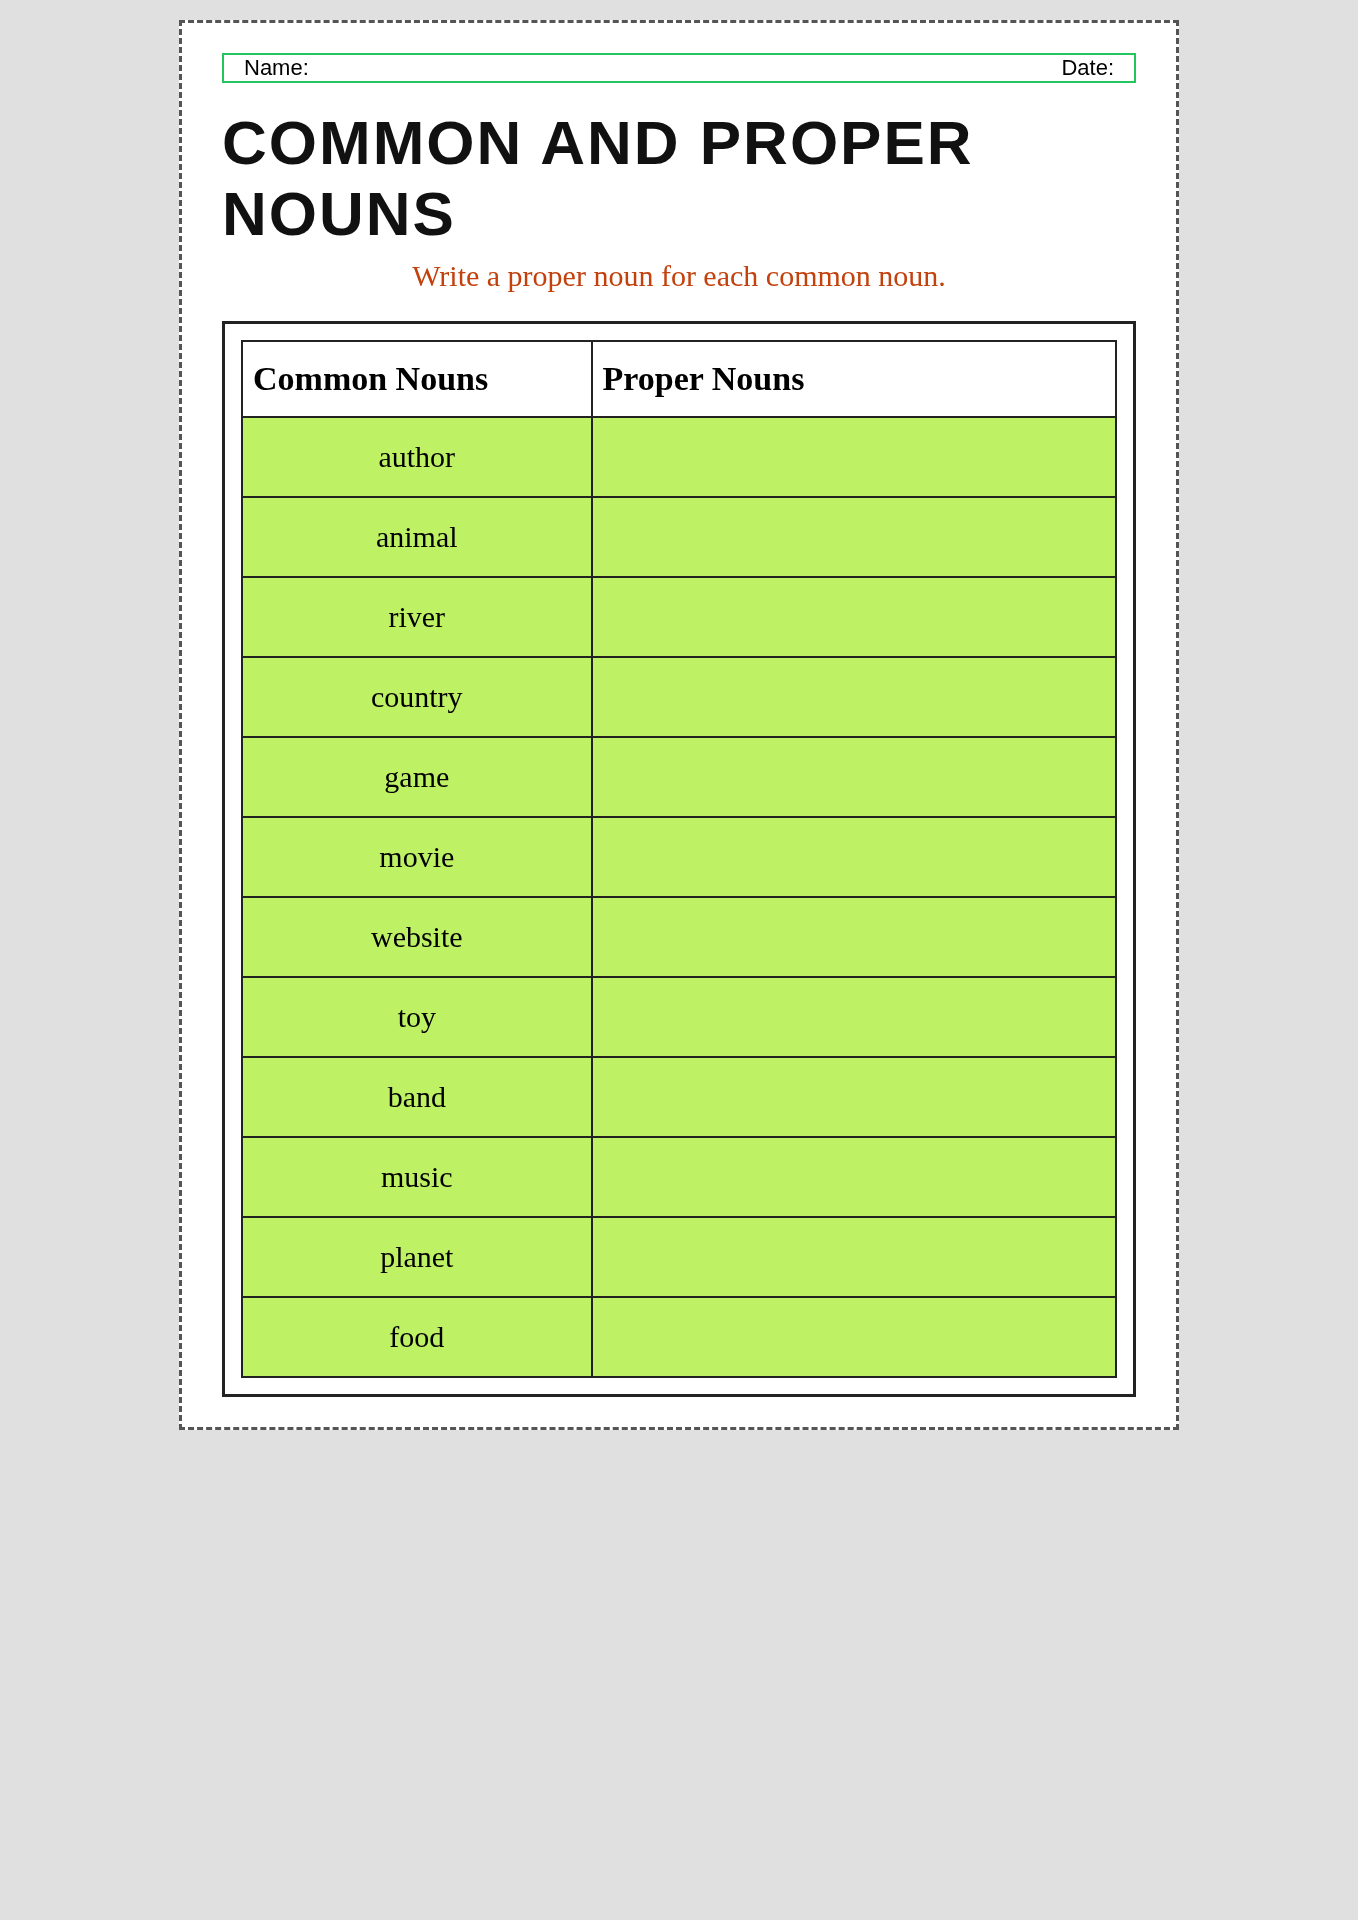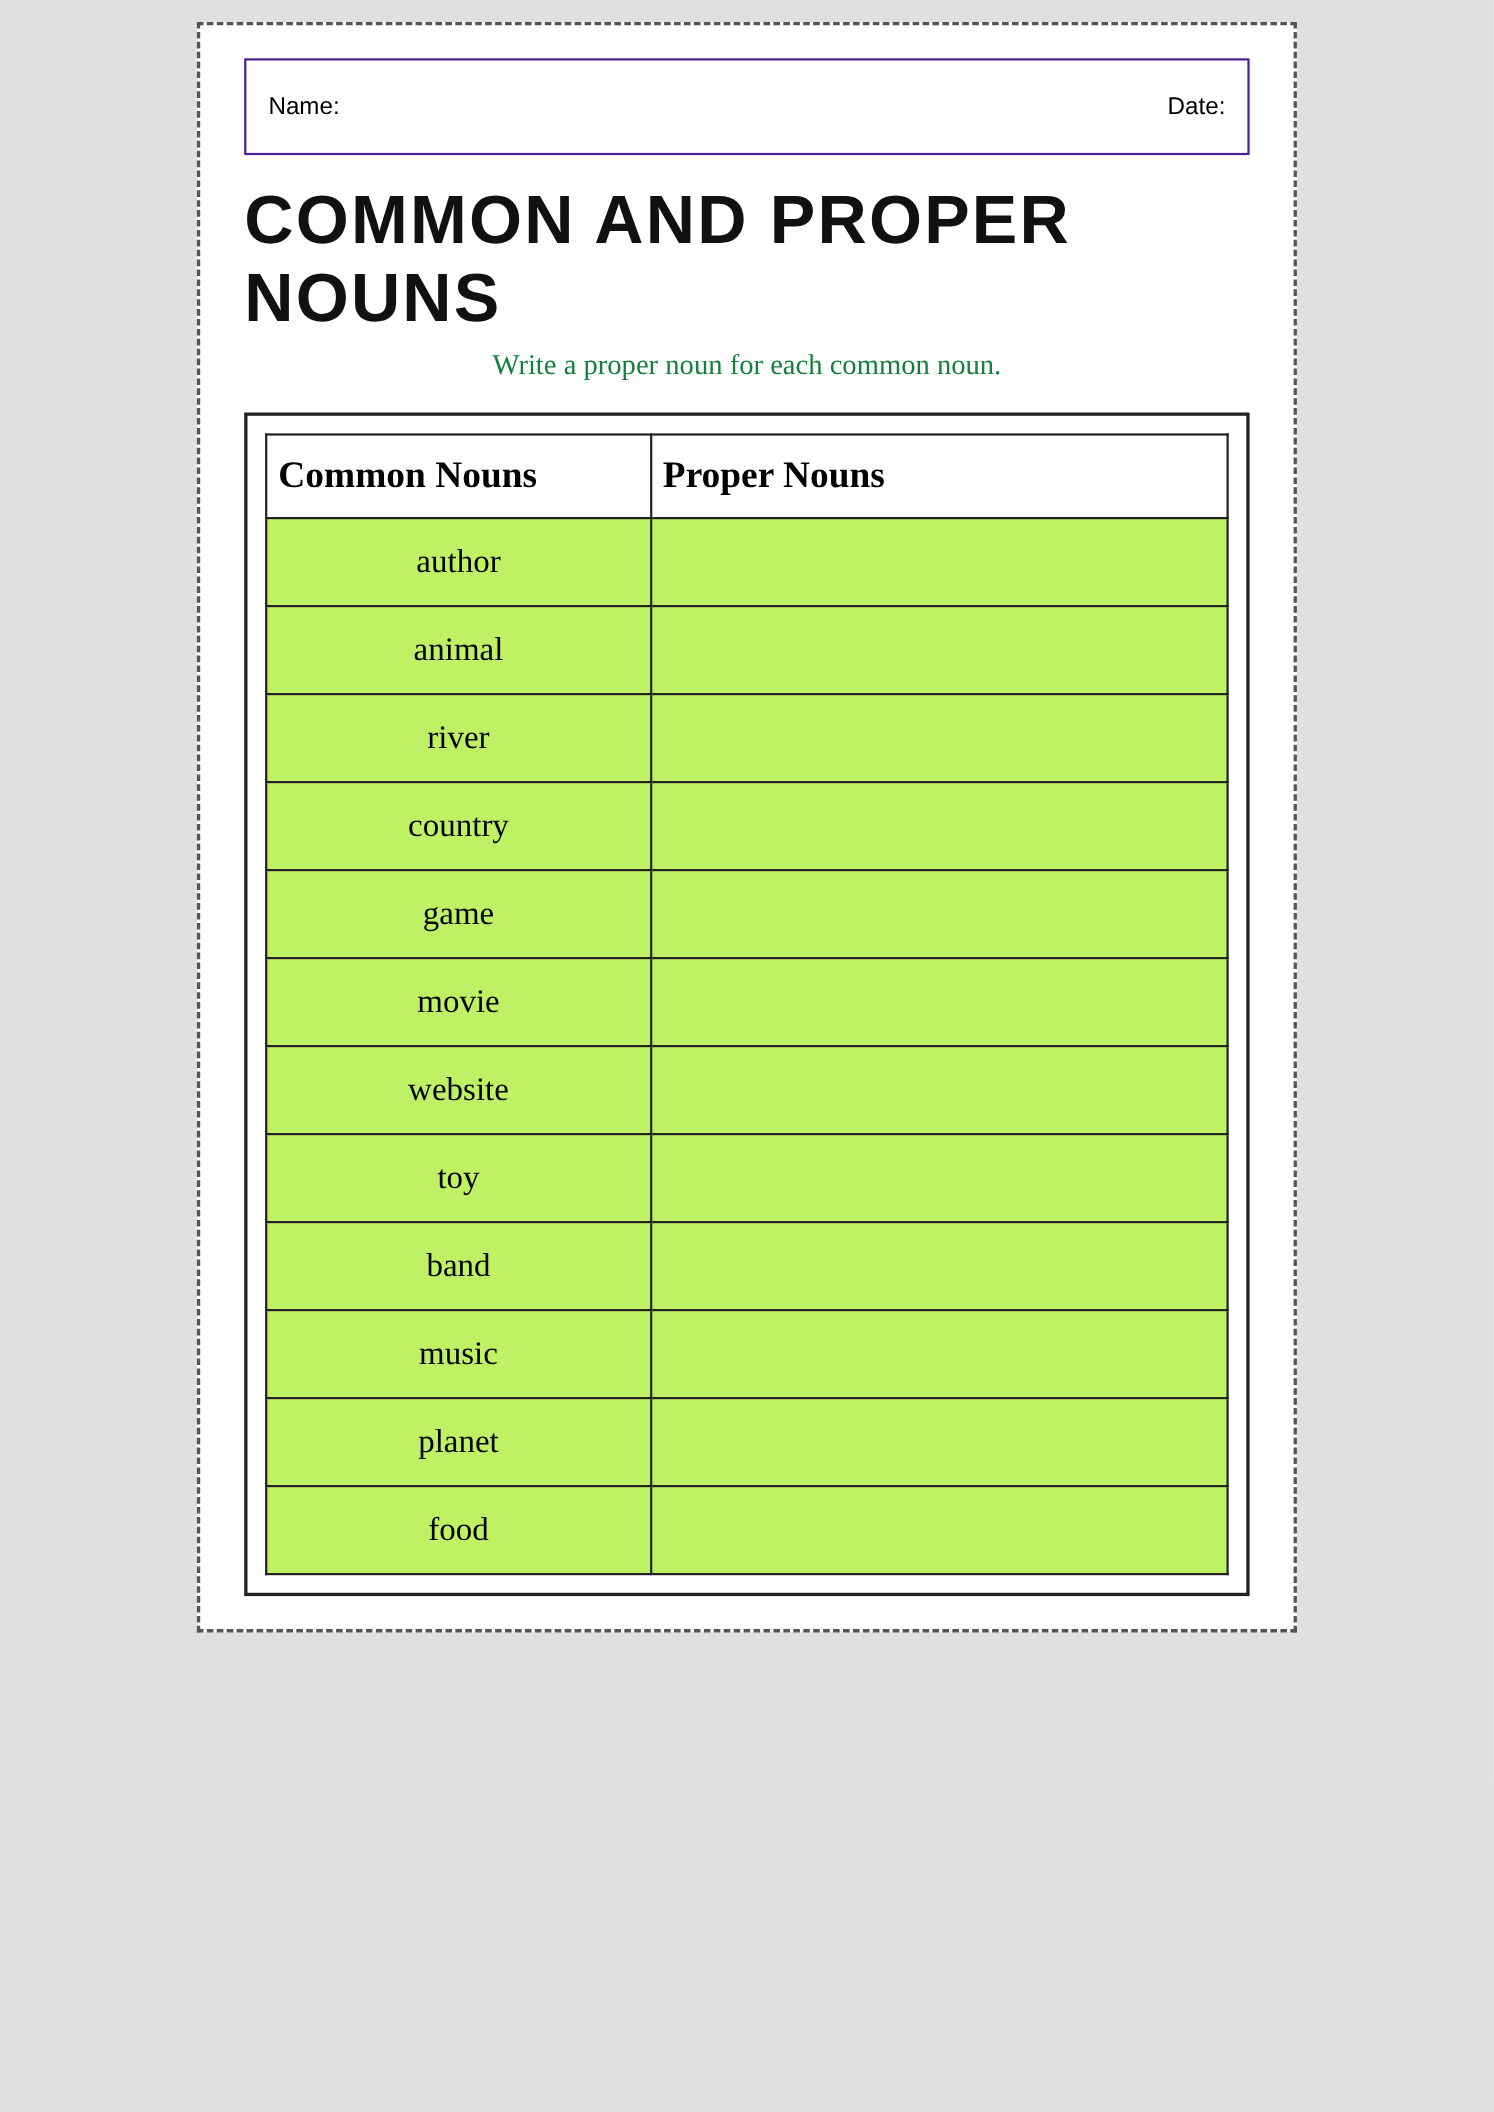--- a/index.html
+++ b/index.html
@@ -23,22 +23,22 @@
       min-height: 1400px;
       background: white;
       border: 3px dashed #555;
       padding: 30px 40px;
       position: relative;
     }
 
     .name-date-row {
       display: flex;
       justify-content: space-between;
-      border: 2px solid #4c1d95;
-      padding: 29px 20px;
+      border: 2px solid #22c55e;
+      padding: 0 20px;
       margin-bottom: 24px;
       font-size: 22px;
       font-family: 'Arial', sans-serif;
     }
 
     .name-label, .date-label {
       font-size: 22px;
       font-weight: normal;
       font-family: Arial, sans-serif;
     }
@@ -50,24 +50,24 @@
       font-family: 'Arial Black', 'Arial', sans-serif;
       letter-spacing: 2px;
       margin-bottom: 10px;
       color: #111;
       text-transform: uppercase;
       font-style: normal;
     }
 
     .subtitle {
       text-align: center;
-      font-size: 26px;
+      font-size: 30px;
       font-family: 'Comic Sans MS', cursive;
       margin-bottom: 28px;
-      color: #15803d;
+      color: #c2410c;
     }
 
     .outer-table-border {
       border: 3px solid #222;
       padding: 16px;
     }
 
     table {
       width: 100%;
       border-collapse: collapse;

